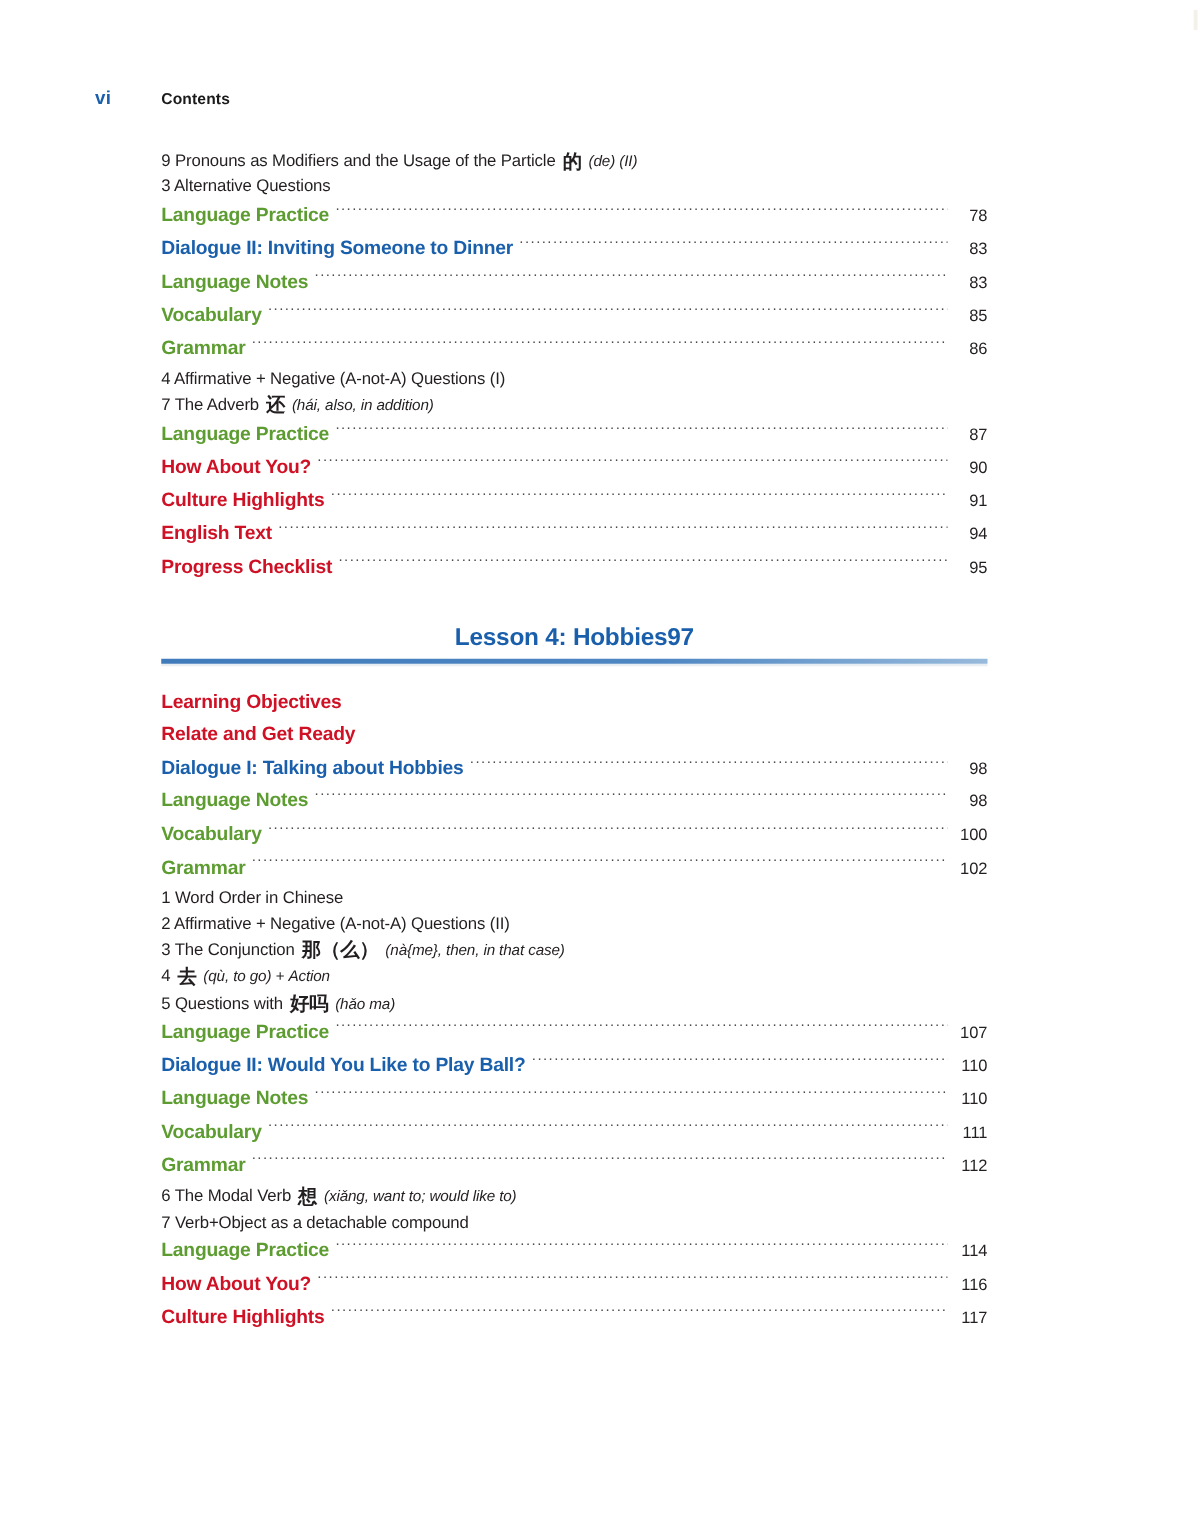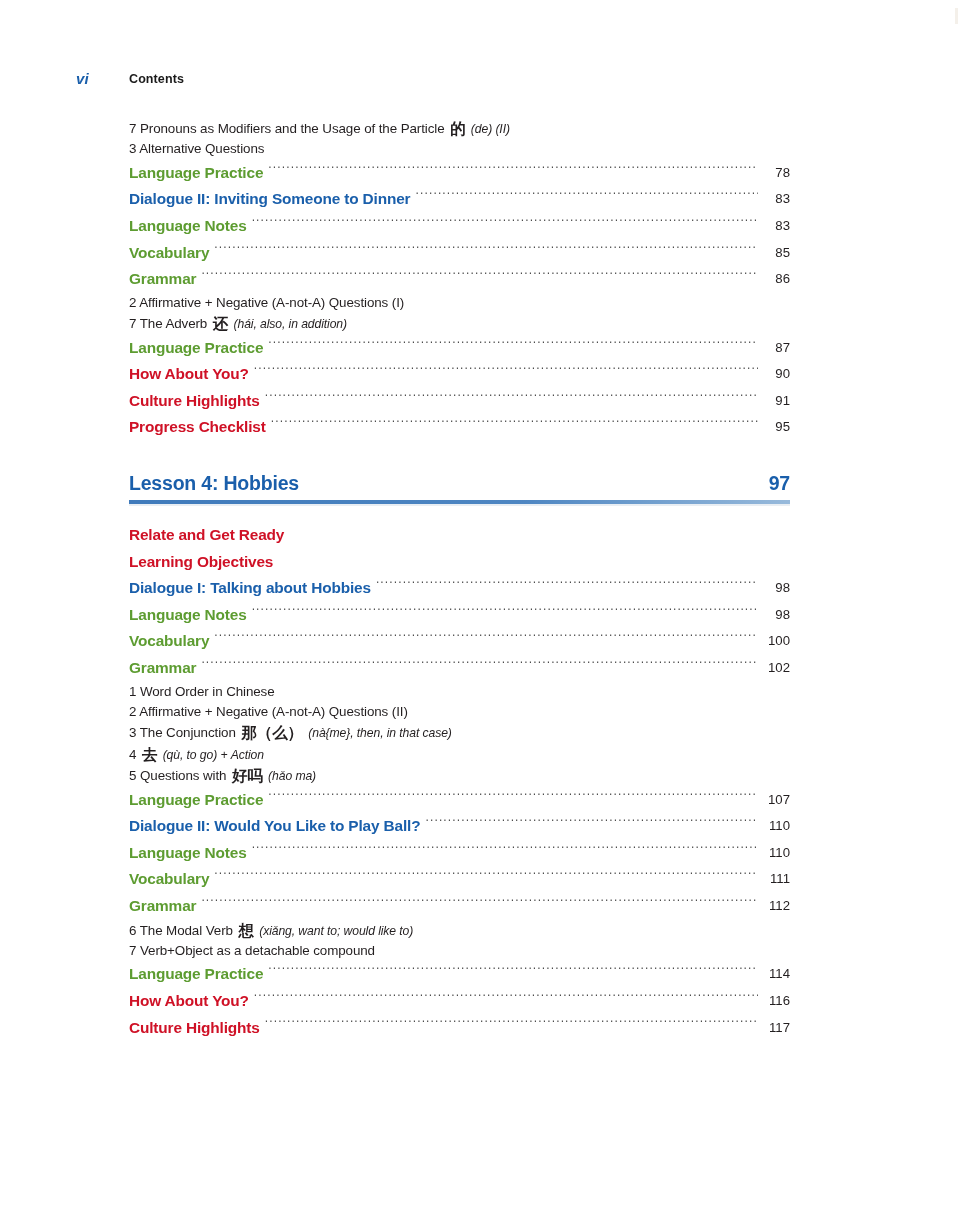--- a/index.html
+++ b/index.html
@@ -30,21 +30,20 @@
     height: 22px;
   }
   .folio {
     position: absolute;
     left: 76px;
     top: 0;
     font-size: 15px;
     font-weight: bold;
     color: #1a5fab;
     letter-spacing: .2px;
-    font-style: italic;
   }
   .runhead-title {
     position: absolute;
     left: 129px;
     top: 2px;
     font-size: 12.5px;
     font-weight: bold;
     color: #1a1a1a;
     letter-spacing: .1px;
   }
@@ -128,21 +127,21 @@
 
   
   .lesson {
     margin-top: 31px;
     margin-bottom: 16px;
     position: relative;
   }
   .lesson-inner {
     display: flex;
     align-items: baseline;
-    justify-content: space-between;
+    justify-content: center;
     font-size: 19.5px;
     font-weight: bold;
     color: #1a5fab;
     letter-spacing: -0.2px;
     padding-bottom: 5px;
   }
   .lesson-rule {
     height: 4px;
     background: linear-gradient(to right, #2f6fb5 0%, #3f7cbd 60%, #8fb4d8 100%);
     opacity: .92;
@@ -167,21 +166,21 @@
 
   <div class="scan-mark"></div>
 
   <div class="runhead">
     <div class="folio">vi</div>
     <div class="runhead-title">Contents</div>
   </div>
 
   <div class="toc">
     <div id="top-entries">
-        <div class="sub"><span>7 Pronouns as Modifiers and the Usage of the Particle </span><span class="han">的</span><span class="small"> (de) (II)</span></div>
+        <div class="sub"><span>9 Pronouns as Modifiers and the Usage of the Particle </span><span class="han">的</span><span class="small"> (de) (II)</span></div>
         <div class="sub"><span>3 Alternative Questions</span></div>
         <div class="row">
           <span class="label c-green">Language Practice</span>
           <span class="leader"></span>
           <span class="pg">78</span>
         </div>
         <div class="row">
           <span class="label c-blue">Dialogue II: Inviting Someone to Dinner</span>
           <span class="leader"></span>
           <span class="pg">83</span>
@@ -194,61 +193,66 @@
         <div class="row">
           <span class="label c-green">Vocabulary</span>
           <span class="leader"></span>
           <span class="pg">85</span>
         </div>
         <div class="row">
           <span class="label c-green">Grammar</span>
           <span class="leader"></span>
           <span class="pg">86</span>
         </div>
-        <div class="sub"><span>2 Affirmative + Negative (A-not-A) Questions (I)</span></div>
+        <div class="sub"><span>4 Affirmative + Negative (A-not-A) Questions (I)</span></div>
         <div class="sub"><span>7 The Adverb </span><span class="han">还</span><span class="small"> (hái, also, in addition)</span></div>
         <div class="row">
           <span class="label c-green">Language Practice</span>
           <span class="leader"></span>
           <span class="pg">87</span>
         </div>
         <div class="row">
           <span class="label c-red">How About You?</span>
           <span class="leader"></span>
           <span class="pg">90</span>
         </div>
         <div class="row">
           <span class="label c-red">Culture Highlights</span>
           <span class="leader"></span>
           <span class="pg">91</span>
+        </div>
+        <div class="row">
+          <span class="label c-red">English Text</span>
+          <span class="leader"></span>
+          <span class="pg">94</span>
         </div>
         <div class="row">
           <span class="label c-red">Progress Checklist</span>
           <span class="leader"></span>
           <span class="pg">95</span>
         </div>
       </div>
 
     <div class="lesson">
       <div class="lesson-inner">
         <span>Lesson 4: Hobbies</span>
         <span>97</span>
       </div>
       <div class="lesson-rule"></div>
       <div class="lesson-rule2"></div>
     </div>
 
     <div id="lesson-entries">
         <div class="row noleader">
+          <span class="label c-red">Learning Objectives</span>
+          <span class="leader"></span>
+          <span class="pg"></span>
+        </div>
+        <div class="row noleader">
           <span class="label c-red">Relate and Get Ready</span>
-          <span class="leader"></span>
-          <span class="pg"></span>
-        </div>
-        <div class="row noleader">
-          <span class="label c-red">Learning Objectives</span>
           <span class="leader"></span>
           <span class="pg"></span>
         </div>
         <div class="row">
           <span class="label c-blue">Dialogue I: Talking about Hobbies</span>
           <span class="leader"></span>
           <span class="pg">98</span>
         </div>
         <div class="row">
           <span class="label c-green">Language Notes</span>

